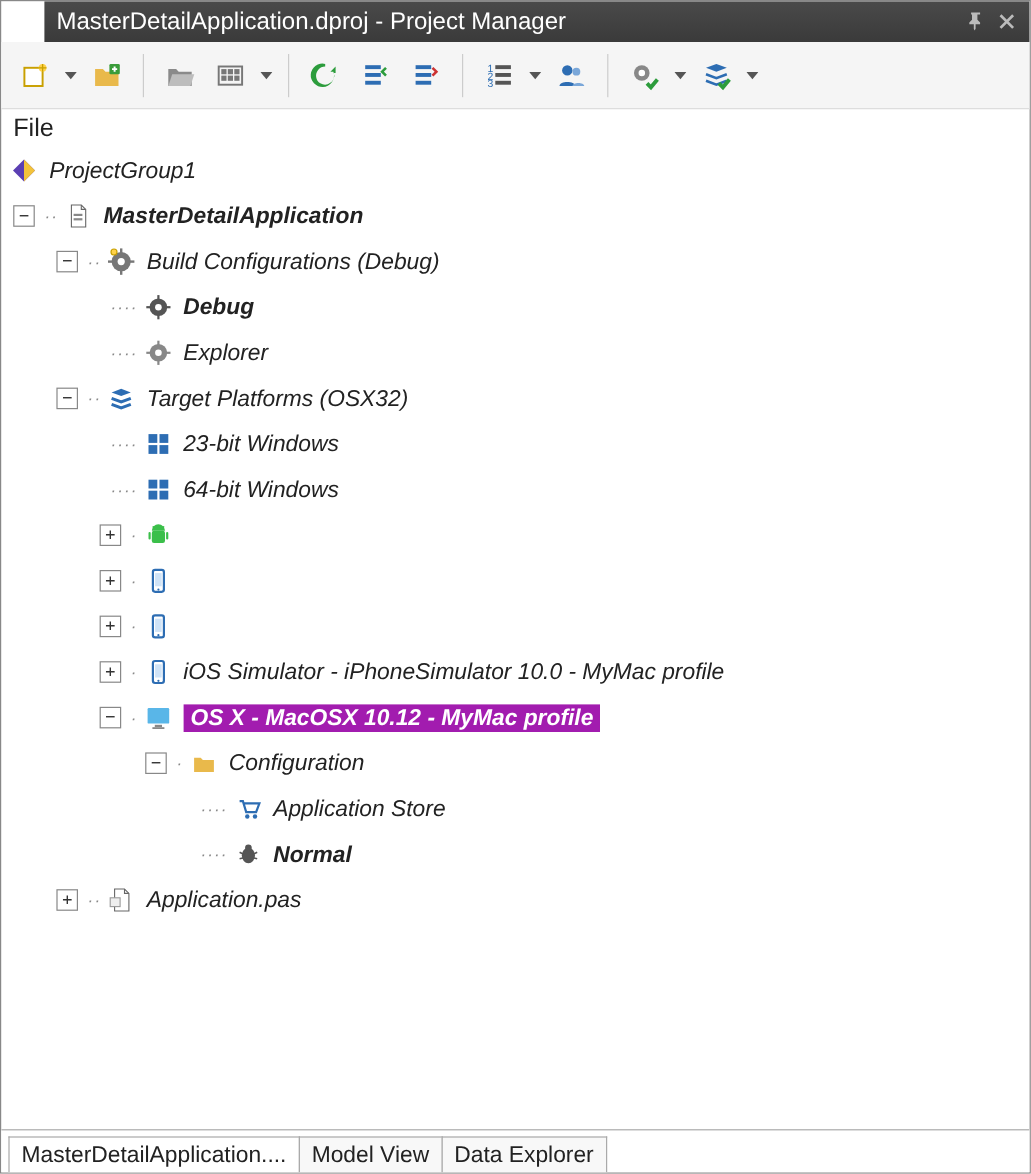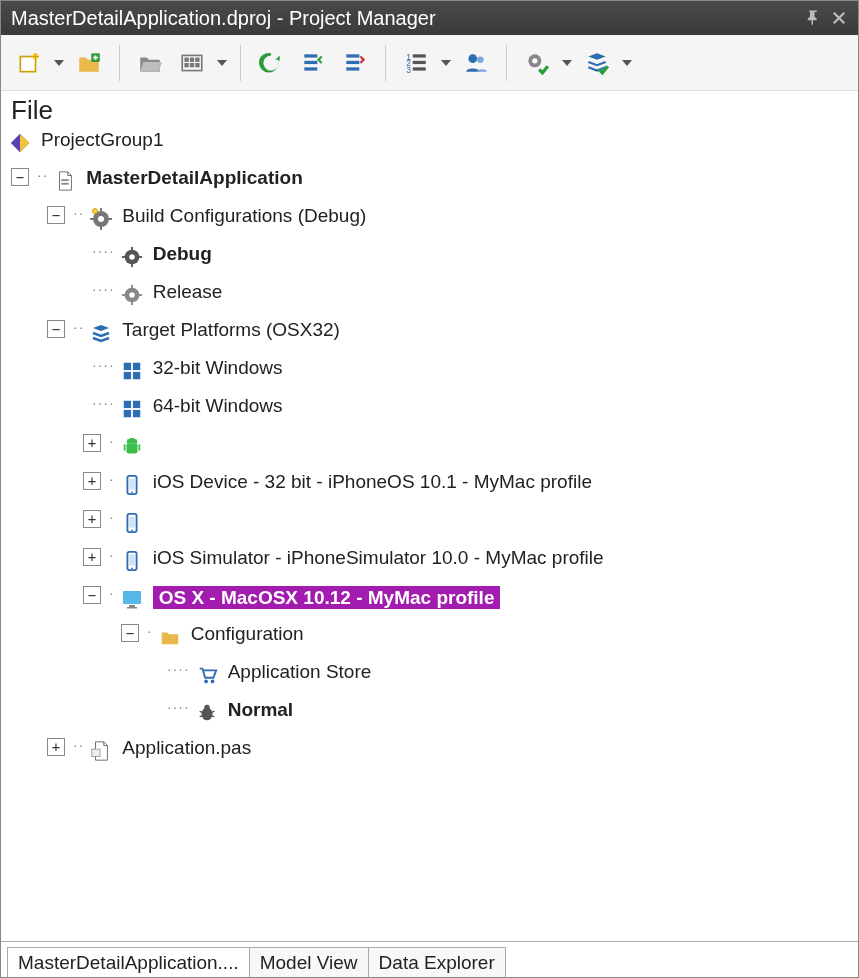--- a/index.html
+++ b/index.html
@@ -17,20 +17,21 @@
   }
   .titlebar {
     background: linear-gradient(#4a4a4a, #3a3a3a);
     color: #fff;
     padding: 4px 10px;
     font-size: 20px;
     display: flex;
     align-items: center;
     justify-content: space-between;
     height: 34px;
+    margin-left: 36px;
   }
   .titlebar .controls { display:flex; gap:8px; }
   .titlebar .controls svg { width:18px; height:18px; fill:#bbb; }
   .toolbar {
     background: #f5f5f5;
     border-bottom: 1px solid #ddd;
     padding: 6px 10px;
     display: flex;
     align-items: center;
     gap: 6px;
@@ -39,31 +40,32 @@
   .tbtn {
     width: 36px; height: 36px;
     display:flex; align-items:center; justify-content:center;
     border-radius:3px;
   }
   .tsep { width:1px; height:36px; background:#ccc; margin:0 6px; }
   .drop { width:12px; display:flex; align-items:center; justify-content:center; }
   .drop svg { width:10px; height:10px; fill:#555; }
   .file-row {
     padding: 4px 10px 2px 10px;
-    font-size: 26px;
+    font-size: 21px;
   }
   .tree {
     padding: 2px 4px 0 6px;
     line-height: 1.0;
   }
   .row {
     display:flex;
-    align-items:flex-start;
+    align-items:center;
     height: 38px;
     white-space: nowrap;
+    font-style: italic;
   }
   .row .indent { display:inline-block; }
   .expander {
     width: 18px; height:18px;
     border:1px solid #888;
     display:inline-flex; align-items:center; justify-content:center;
     font-size:14px; line-height:1;
     margin-right:8px; color:#333;
     background:#fff;
     font-family: monospace;
@@ -314,21 +316,21 @@
           <circle cx="12" cy="12" r="8" fill="#888"></circle>
           <circle cx="12" cy="12" r="3" fill="#fff"></circle>
           <g fill="#888">
             <rect x="11" y="1" width="2" height="4"></rect>
             <rect x="11" y="19" width="2" height="4"></rect>
             <rect x="1" y="11" width="4" height="2"></rect>
             <rect x="19" y="11" width="4" height="2"></rect>
           </g>
         </svg>
       </span>
-    <span class="label">Release</span>
+    <span class="label">Explorer</span>
   </div>
 
   <div class="row">
     <span class="indent" style="width:40px"></span>
     <span class="expander">−</span>
     <span class="dots">··</span>
     <span class="icon">
         <svg width="24" height="24" viewBox="0 0 24 24">
           <path d="M4 7l8-3 8 3-8 3z" fill="#2d6db3"></path>
           <path d="M4 12l8 3 8-3" fill="none" stroke="#2d6db3" stroke-width="2.5"></path>
@@ -342,21 +344,21 @@
     <span class="indent" style="width:85px"></span>
     <span class="dots">····</span>
     <span class="icon">
         <svg width="22" height="22" viewBox="0 0 24 24">
           <rect x="3" y="3" width="8" height="8" fill="#2d6db3"></rect>
           <rect x="13" y="3" width="8" height="8" fill="#2d6db3"></rect>
           <rect x="3" y="13" width="8" height="8" fill="#2d6db3"></rect>
           <rect x="13" y="13" width="8" height="8" fill="#2d6db3"></rect>
         </svg>
       </span>
-    <span class="label">32-bit Windows</span>
+    <span class="label">23-bit Windows</span>
   </div>
 
   <div class="row">
     <span class="indent" style="width:85px"></span>
     <span class="dots">····</span>
     <span class="icon">
         <svg width="22" height="22" viewBox="0 0 24 24">
           <rect x="3" y="3" width="8" height="8" fill="#2d6db3"></rect>
           <rect x="13" y="3" width="8" height="8" fill="#2d6db3"></rect>
           <rect x="3" y="13" width="8" height="8" fill="#2d6db3"></rect>
@@ -387,21 +389,20 @@
     <span class="indent" style="width:76px"></span>
     <span class="expander">+</span>
     <span class="dots">·</span>
     <span class="icon">
         <svg width="22" height="22" viewBox="0 0 24 24">
           <rect x="7" y="2" width="10" height="20" rx="2" fill="none" stroke="#2d6db3" stroke-width="2"></rect>
           <rect x="9" y="5" width="6" height="12" fill="#cfe3f7"></rect>
           <circle cx="12" cy="20" r="1" fill="#2d6db3"></circle>
         </svg>
       </span>
-    <span class="label">iOS Device - 32 bit - iPhoneOS 10.1 - MyMac profile</span>
   </div>
 
   <div class="row">
     <span class="indent" style="width:76px"></span>
     <span class="expander">+</span>
     <span class="dots">·</span>
     <span class="icon">
         <svg width="22" height="22" viewBox="0 0 24 24">
           <rect x="7" y="2" width="10" height="20" rx="2" fill="none" stroke="#2d6db3" stroke-width="2"></rect>
           <rect x="9" y="5" width="6" height="12" fill="#cfe3f7"></rect>

